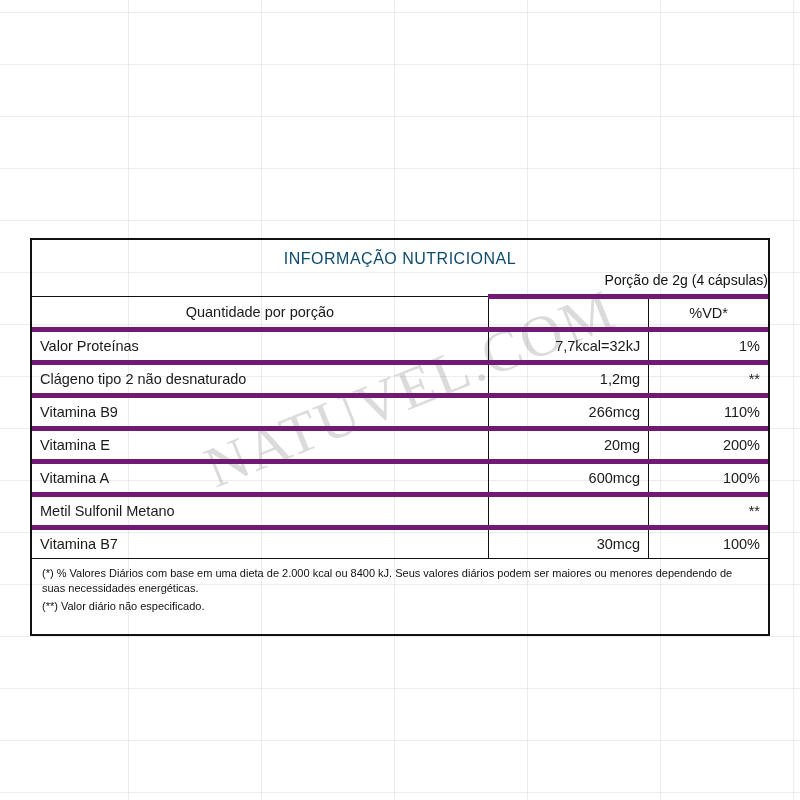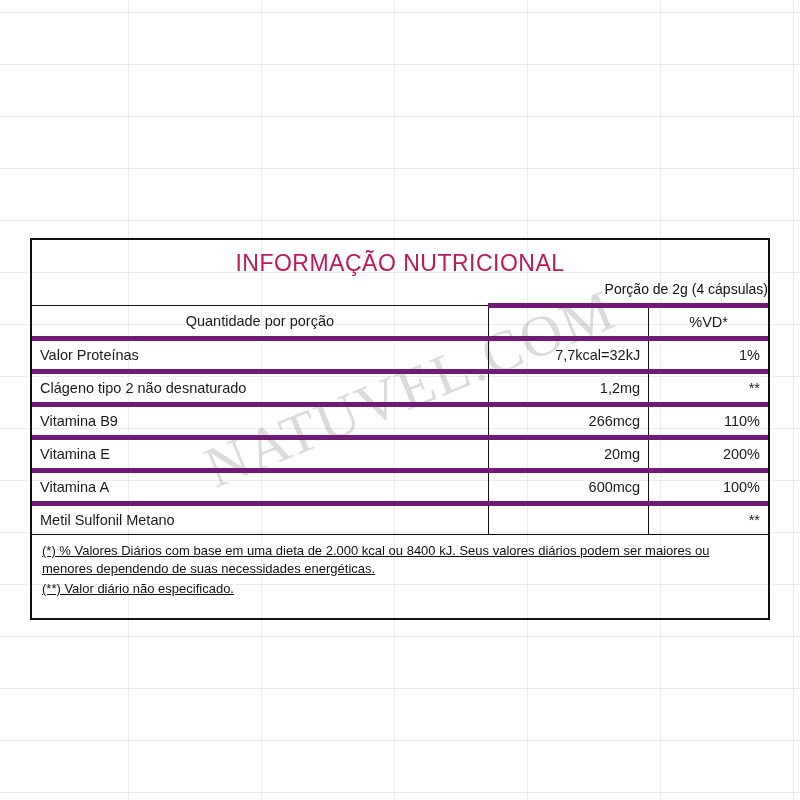--- a/index.html
+++ b/index.html
@@ -53,24 +53,24 @@
     left: 30px;
     top: 238px;
     width: 740px;
     border: 2px solid #111111;
     background: rgba(255,255,255,0.0);
     box-sizing: border-box;
   }
 
   .title {
     text-align: center;
-    font-size: 23px;
+    font-size: 16px;
     letter-spacing: 0.5px;
     padding: 10px 0 4px 0;
-    color: #be185d;
+    color: #0c4a6e;
   }
   .subtitle {
     text-align: right;
     font-size: 14px;
     padding-bottom: 6px;
     color: #111;
   }
 
   table.grid {
     width: 100%;
@@ -94,24 +94,23 @@
   }
   tr.header td.col-vd-header {
     text-align: center;
     border-left: 1px solid #111;
   }
   .bold { font-weight: bold; }
 
   .footnotes {
     border-top: 1px solid #111111;
     padding: 7px 10px 8px 10px;
-    font-size: 13px;
+    font-size: 11px;
     line-height: 1.35;
     color: #111;
-    text-decoration: underline;
   }
   .footnotes p { margin: 0 0 3px 0; }
   .footnotes p:last-child { margin-bottom: 12px; }
 </style>
 </head>
 <body>
 
 <div id="page">
 
   <div class="bg-grid"></div>
@@ -154,20 +153,25 @@
           <tr>
             <td class="col-name">Vitamina A</td>
             <td class="col-qty">600mcg</td>
             <td class="col-vd">100%</td>
           </tr>
           <tr>
             <td class="col-name">Metil Sulfonil Metano</td>
             <td class="col-qty"></td>
             <td class="col-vd">**</td>
           </tr>
+          <tr>
+            <td class="col-name">Vitamina B7</td>
+            <td class="col-qty">30mcg</td>
+            <td class="col-vd">100%</td>
+          </tr>
         </tbody>
     </table>
 
     <div class="footnotes">
       <p>(*) % Valores Diários com base em uma dieta de 2.000 kcal ou 8400 kJ. Seus valores diários podem ser maiores ou menores dependendo de suas necessidades energéticas.</p>
       <p>(**) Valor diário não especificado.</p>
     </div>
 
   </div>
 </div>

